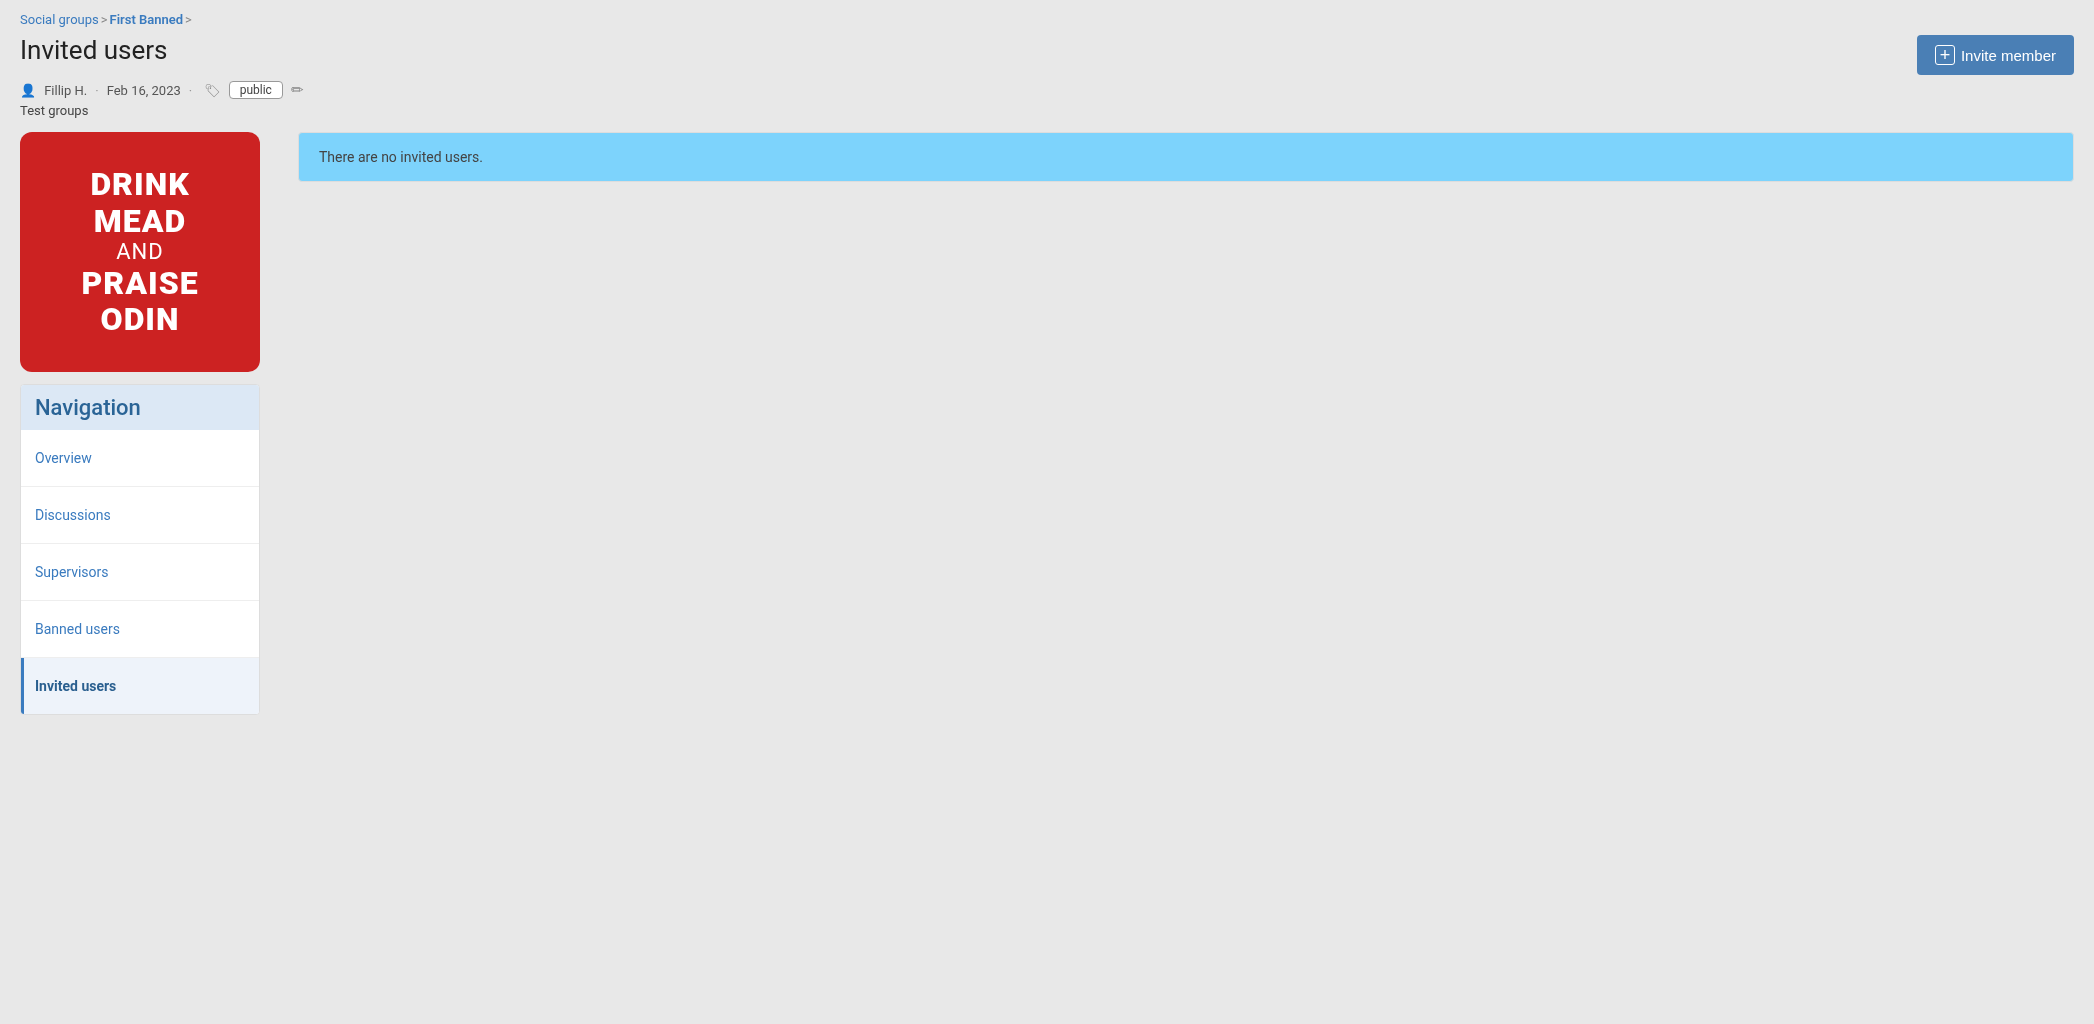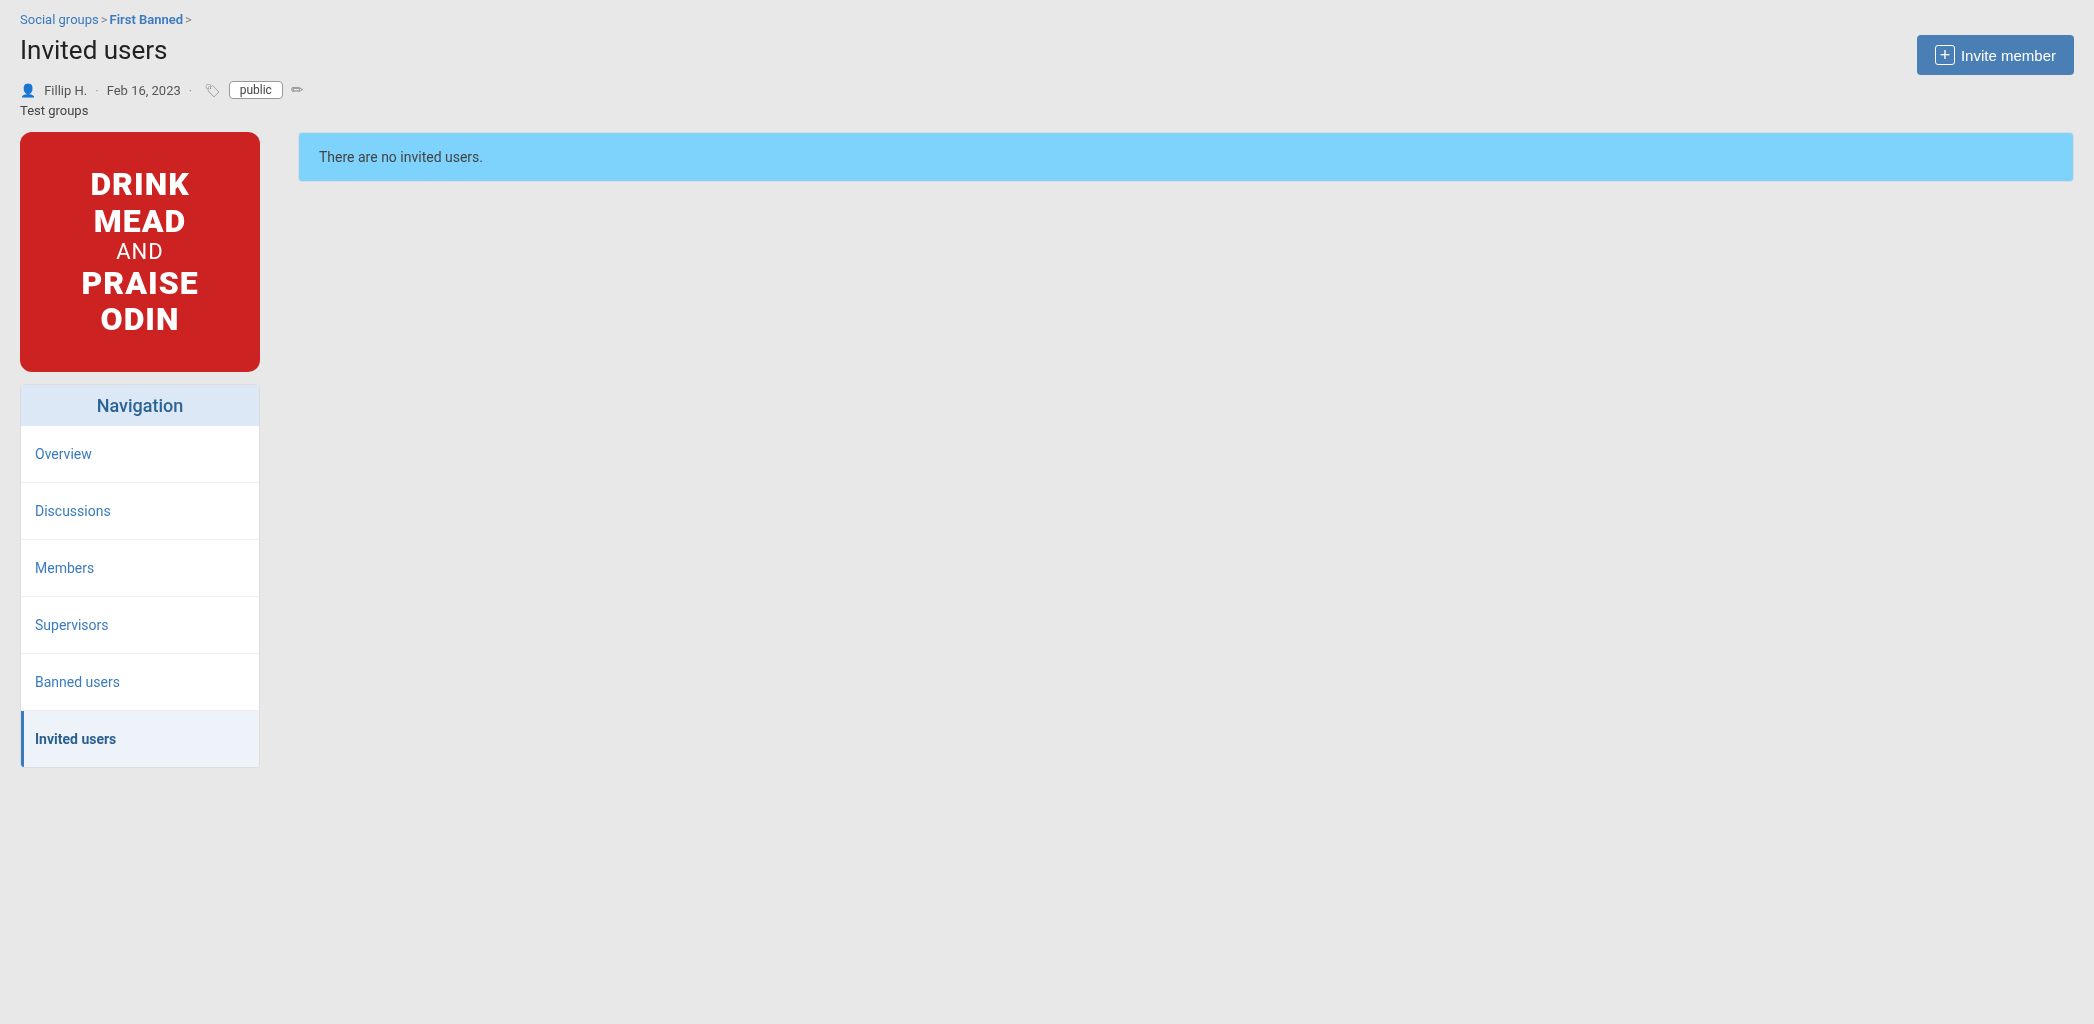--- a/index.html
+++ b/index.html
@@ -148,24 +148,23 @@
     .nav-box {
       width: 240px;
       background: #fff;
       border: 1px solid #ddd;
       border-radius: 4px;
       overflow: hidden;
     }
     .nav-box-header {
       background: #dce8f5;
       padding: 10px 14px;
-      font-size: 18px;
+      font-size: 22px;
       font-weight: 500;
       color: #2a6496;
-      text-align: center;
     }
     .nav-item {
       padding: 20px 14px;
       font-size: 14px;
       color: #3a7bbf;
       cursor: pointer;
       border-bottom: 1px solid #eee;
       text-decoration: none;
       display: block;
     }
@@ -235,21 +234,20 @@
         <div style="font-weight:400; font-size:22px;">AND</div>
         <div>PRAISE</div>
         <div>ODIN</div>
       </div>
     </div>
 
     <div class="nav-box">
       <div class="nav-box-header">Navigation</div>
       <a class="nav-item">Overview</a>
       <a class="nav-item">Discussions</a>
-      <a class="nav-item">Members</a>
       <a class="nav-item">Supervisors</a>
       <a class="nav-item">Banned users</a>
       <a class="nav-item active">Invited users</a>
     </div>
 
   </div>
 
   <div class="right-col">
     <div class="info-box">There are no invited users.</div>
   </div>

